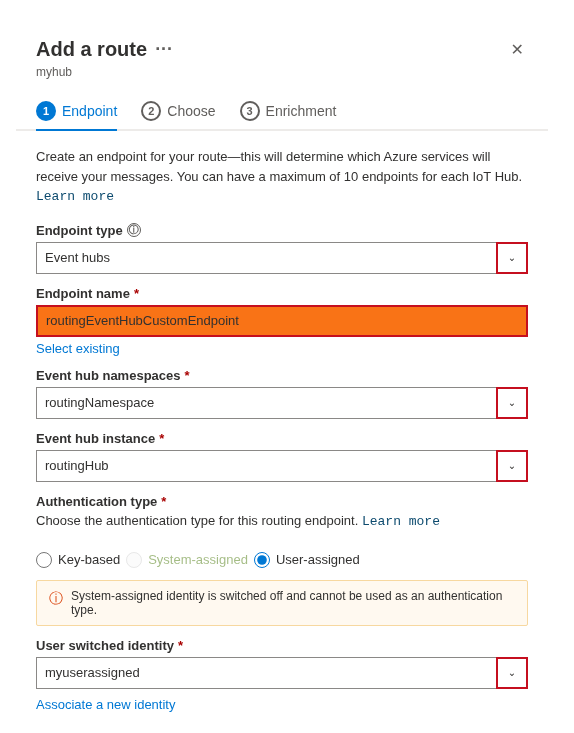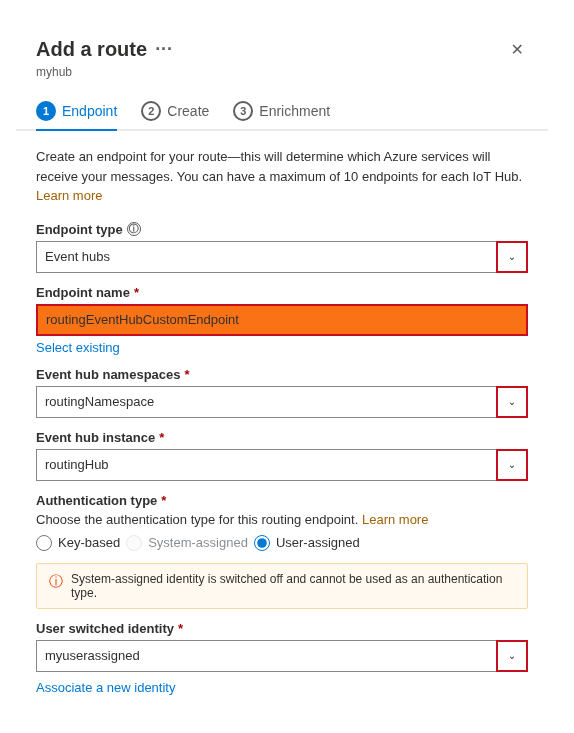--- a/index.html
+++ b/index.html
@@ -100,23 +100,24 @@
     .content {
       padding: 0 20px 20px 20px;
     }
     .description {
       font-size: 13px;
       color: #323130;
       margin-bottom: 16px;
       line-height: 1.5;
     }
     .link {
-      color: #a16207;
+      color: #0c4a6e;
       text-decoration: none;
       cursor: pointer;
+      font-family: Liberation Mono, monospace;
     }
     .form-group {
       margin-bottom: 12px;
     }
     .field-label {
       font-size: 13px;
       font-weight: 600;
       color: #323130;
       margin-bottom: 4px;
       display: flex;
@@ -152,21 +153,21 @@
       font-size: 13px;
       color: #0078d4;
       text-decoration: none;
       cursor: pointer;
       display: block;
       margin-top: 4px;
     }
     .auth-description {
       font-size: 13px;
       color: #323130;
-      margin-bottom: 8px;
+      margin-bottom: 23px;
     }
     .radio-group {
       display: flex;
       gap: 6px;
       margin-bottom: 8px;
     }
     .radio-item {
       display: flex;
       align-items: center;
       gap: 6px;
@@ -261,21 +262,21 @@
     <div class="step active">
       <div class="step-circle">
         <span>1</span>
       </div>
       <span class="step-label">Endpoint</span>
     </div>
     <div class="step">
       <div class="step-circle">
         <span>2</span>
       </div>
-      <span class="step-label">Create</span>
+      <span class="step-label">Choose</span>
     </div>
     <div class="step">
       <div class="step-circle">
         <span>3</span>
       </div>
       <span class="step-label">Enrichment</span>
     </div>
   </div>
 
   <div class="content">
@@ -353,21 +354,21 @@
         <a class="link">Learn more</a>
       </div>
       <div class="radio-group">
         <div class="radio-item">
           <input class="radio-input" type="radio" name="auth-type" id="key-based" style="">
           <label class="radio-label" for="key-based">Key-based</label>
         </div>
         <div>
           <div class="radio-item" style="opacity: 0.5;">
             <input class="radio-input" type="radio" name="auth-type" id="system-assigned" disabled="" style="">
-            <label class="radio-label" for="system-assigned" style="color:#0f172a;">System-assigned</label>
+            <label class="radio-label" for="system-assigned" style="color:#4d7c0f;">System-assigned</label>
           </div>
         </div>
         <div class="radio-item">
           <input class="radio-input" type="radio" name="auth-type" id="user-assigned" checked="" style="">
           <label class="radio-label" for="user-assigned">User-assigned</label>
         </div>
       </div>
     </div>
 
     <div class="info-banner">

